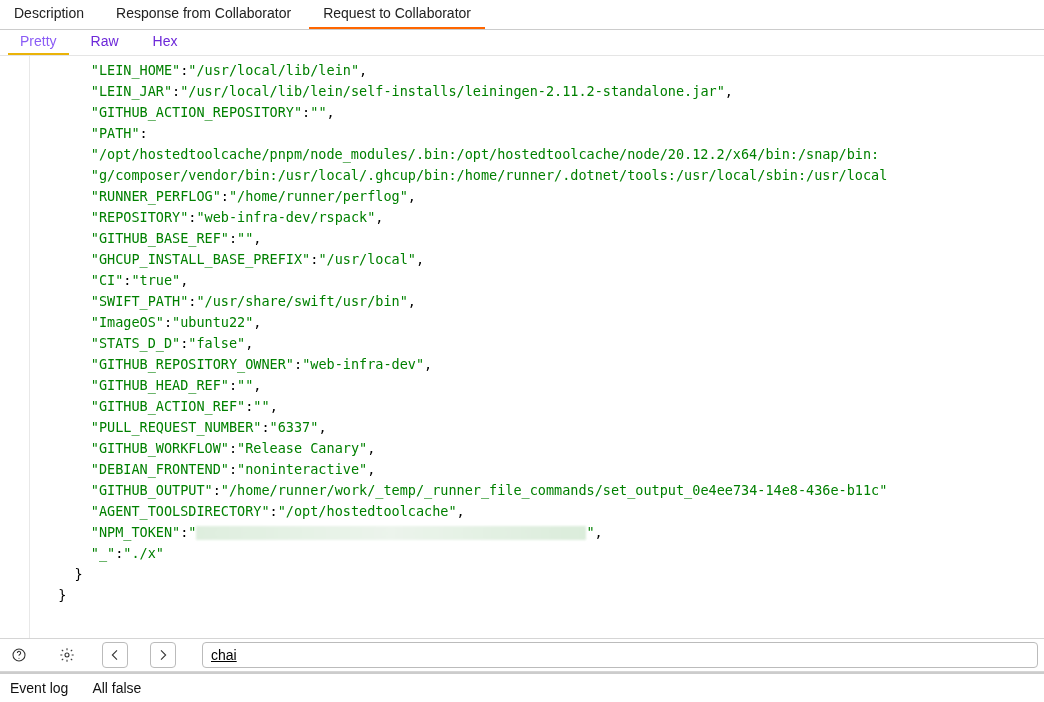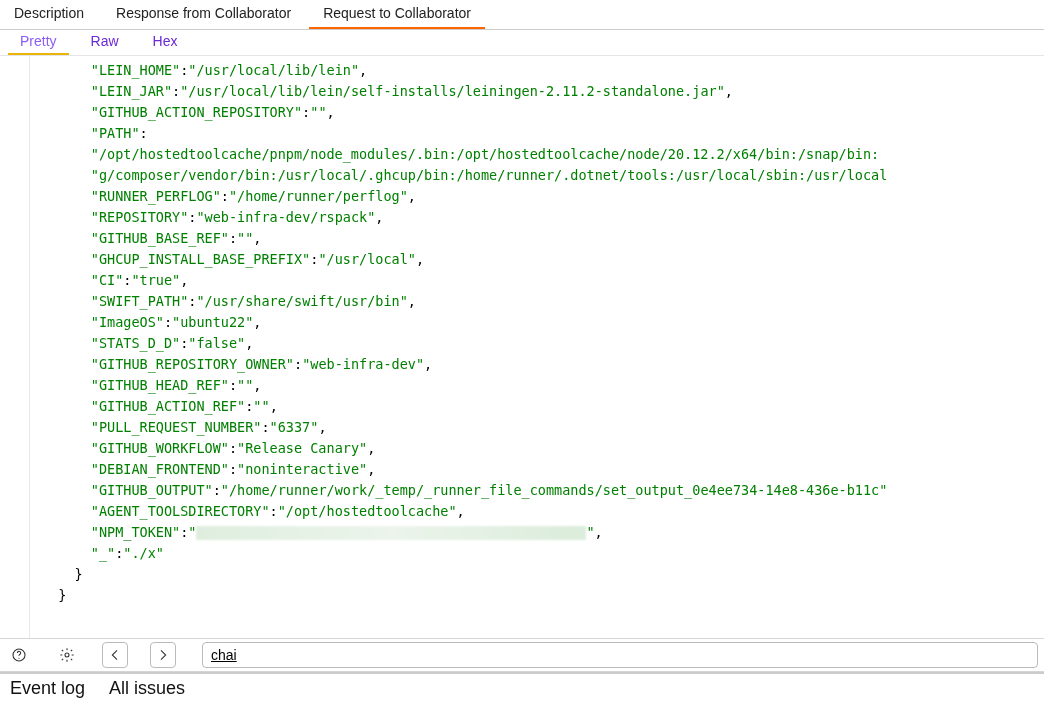--- a/index.html
+++ b/index.html
@@ -122,21 +122,21 @@
     margin-left: 4px;
   }
   .footer-bar {
     display: flex;
     align-items: center;
     height: 30px;
     padding: 0 10px;
     gap: 24px;
     background: #fff;
     border-top: 2px solid #ccc;
-    font-size: 18px;
+    font-size: 14px;
   }
   .footer-item { cursor: pointer; color: #111; }
 </style>
 </head>
 <body>
 
 <div class="tabbar">
   <div class="tab">Description</div>
   <div class="tab">Response from Collaborator</div>
   <div class="tab active">Request to Collaborator</div>
@@ -175,14 +175,14 @@
   <div class="icon-btn bordered">
     <svg viewBox="0 0 24 24">
         <path d="M9 5l7 7-7 7"></path>
       </svg>
   </div>
   <input class="search-input" type="text" value="chai" style="">
 </div>
 
 <div class="footer-bar">
   <span class="footer-item">Event log</span>
-  <span class="footer-item">All issues</span>
+  <span class="footer-item">All false</span>
 </div>
 
 </body></html>

